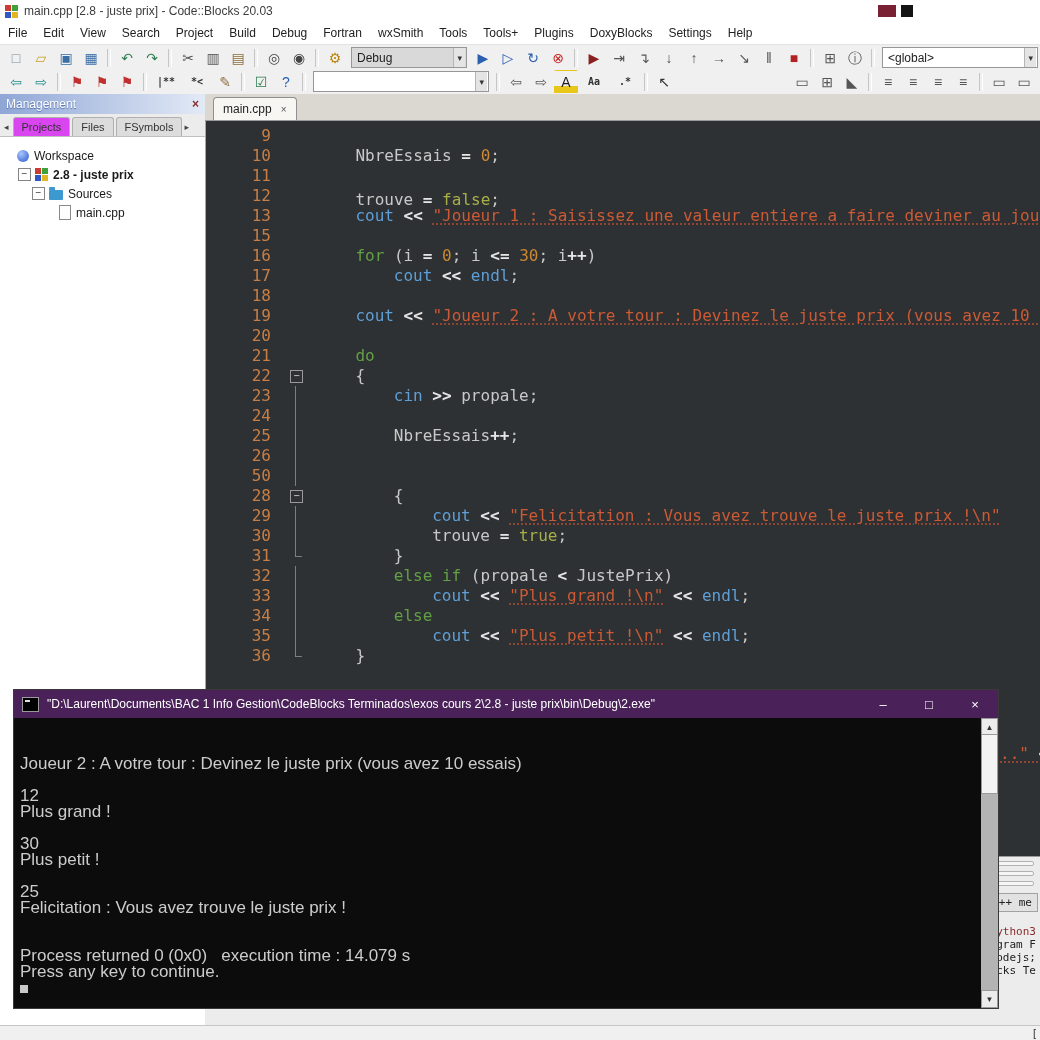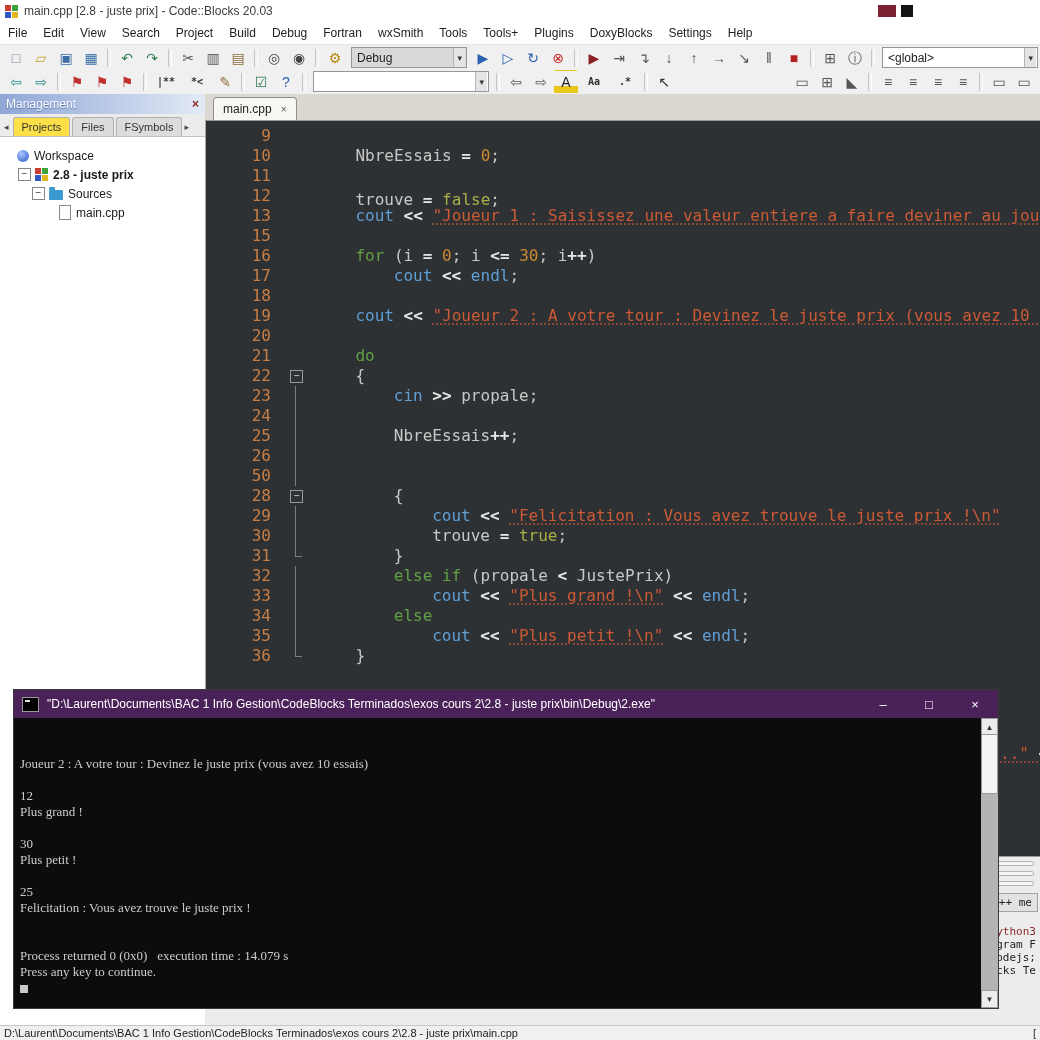--- a/index.html
+++ b/index.html
@@ -46,21 +46,21 @@
               border-right:1px solid #a8a8a8;z-index:2;}
   .mgmt-header{height:20px;background:linear-gradient(90deg,var(--mgmt_grad_1),var(--mgmt_grad_2));
                display:flex;align-items:center;justify-content:space-between;padding:0 6px;
                font-size:12px;color:#ffffff;text-shadow:0 1px 1px #5570a8;}
   .mgmt-close{color:#8b2b2b;font-weight:bold;font-size:12px;text-shadow:none;}
   .mgmt-tabs{display:flex;align-items:flex-end;height:22px;background:#ececec;
              border-bottom:1px solid #c0c0c0;font-size:11px;padding:0 2px;}
   .mgmt-scroll{font-size:9px;color:#444;padding:4px 2px;}
   .mgmt-tab{padding:3px 8px;border:1px solid #b0b0b0;border-bottom:none;background:#dcdcdc;
             margin-left:2px;border-radius:3px 3px 0 0;color:#333;}
-  .mgmt-tab.active{background:#fde047;}
+  .mgmt-tab.active{background:#d946ef;}
   .tree{position:absolute;top:48px;left:0;right:0;bottom:0;font-size:12px;color:#1a1a1a;
         padding-top:4px;overflow:hidden;}
   .tree-row{display:flex;align-items:center;height:19px;white-space:nowrap;}
   .tree-expander{width:11px;height:11px;border:1px solid #848484;background:#fff;font-size:10px;
                  line-height:9px;text-align:center;color:#333;margin-right:4px;flex:none;}
   .tree-expander-space{width:13px;flex:none;}
   .tree-icon{margin-right:5px;flex:none;}
   .icon-workspace{width:12px;height:12px;border-radius:50%;
                   background:radial-gradient(circle at 35% 30%, #a8c6ff, #2a58c8);}
   .icon-project{width:13px;height:13px;display:grid;grid-template-columns:1fr 1fr;
@@ -115,21 +115,21 @@
            background:var(--console_bg);outline:1px solid #3a3a3a;}
   .console-titlebar{height:28px;background:var(--console_title_bg);display:flex;align-items:center;
                     color:#fff;font-size:12px;}
   .console-icon{width:15px;height:13px;background:#000;border:1px solid #9a9a9a;margin:0 8px;
                 position:relative;flex:none;}
   .console-icon::before{content:"";position:absolute;left:2px;top:2px;width:5px;height:2px;background:#e0e0e0;}
   .console-title{flex:1;white-space:nowrap;overflow:hidden;}
   .console-btn{width:46px;height:28px;flex:none;display:flex;align-items:center;justify-content:center;
                font-size:13px;}
   .console-body{position:absolute;top:28px;left:0;right:0;bottom:0;
-                font-family:Liberation Serif, serif;font-size:13px;line-height:16px;
+                font-family:Liberation Sans, sans-serif;font-size:17px;line-height:16px;
                 color:var(--console_fg);padding:6px 24px 0 6px;overflow:hidden;}
   .console-line{height:16px;white-space:pre;}
   .console-cursor{width:8px;height:8px;background:#c8c8c8;margin-top:5px;}
   .console-scroll{position:absolute;top:28px;right:0;bottom:0;width:17px;background:#b4b4b4;}
   .cs-btn{position:absolute;left:0;right:0;height:16px;background:#ececec;border:1px solid #9a9a9a;
           font-size:8px;color:#333;display:flex;align-items:center;justify-content:center;}
   .cs-up{top:0;}
   .cs-down{bottom:0;}
   .cs-thumb{position:absolute;left:0;right:0;top:16px;height:58px;background:#f4f4f4;border:1px solid #9a9a9a;}
   
@@ -492,15 +492,14 @@
       </div>
   </div>
   <div class="console-scroll">
     <div class="cs-btn cs-up">▲</div>
     <div class="cs-thumb"></div>
     <div class="cs-btn cs-down">▼</div>
   </div>
 </div>
 
 <div id="statusbar">
-  <span>D:\Laurent\Documents\BAC 1 Info Gestion\CodeBlocks Terminados\exos cours 2\2.8 - juste prix\main.cpp</span>
   <span class="sb-right">[</span>
 </div>
 
 </body></html>

